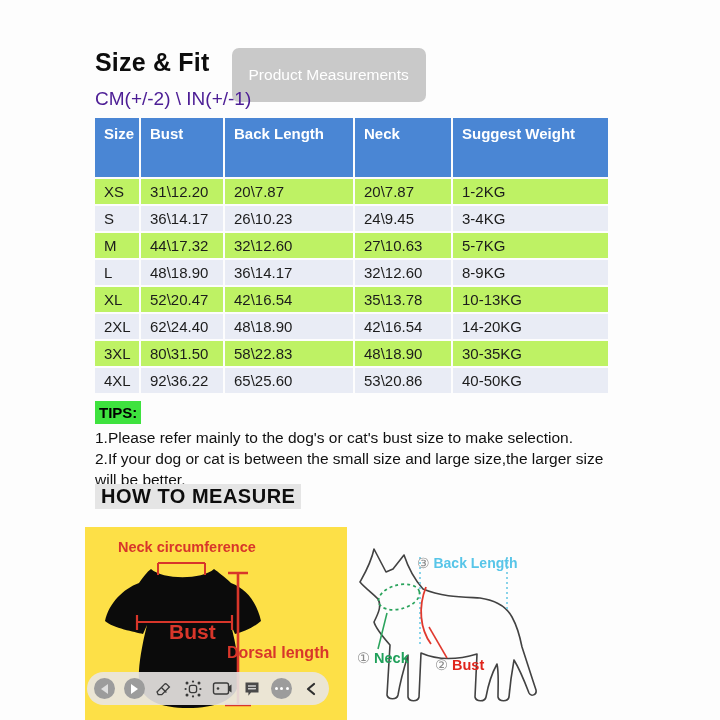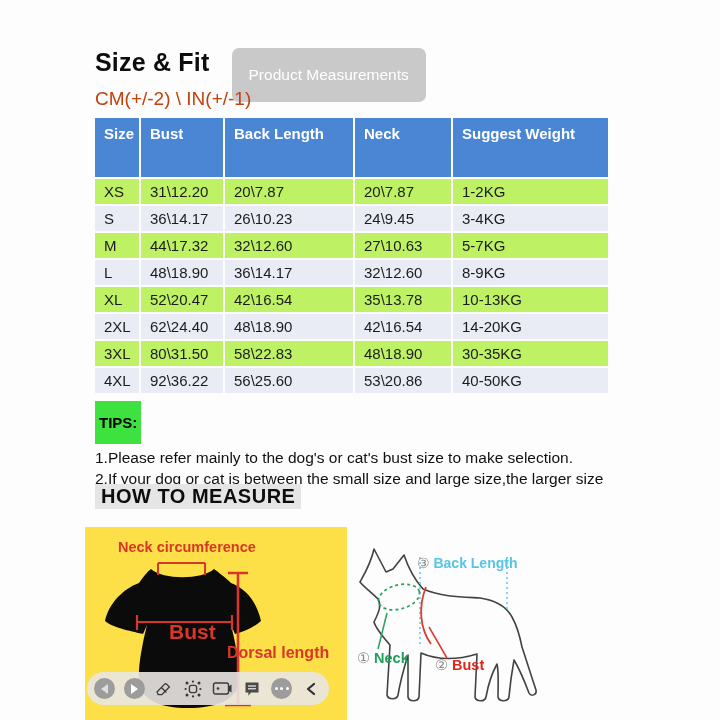--- a/index.html
+++ b/index.html
@@ -4,36 +4,36 @@
 <style>
   html,body { margin:0; padding:0; }
   .page {
     position:relative; width:720px; height:720px; overflow:hidden;
     background:#fdfdfd; font-family:"Liberation Sans", sans-serif;
   }
   
   .hdr { position:absolute; left:95px; top:48px; display:flex; align-items:flex-start; gap:22px; }
   .title { font-size:25px; font-weight:bold; color:#0d0d0d; letter-spacing:0.2px; }
   .badge { background:#c9c9c9; color:#ffffff; font-size:15.5px; padding:18px 17px; border-radius:7px; }
-  .units { position:absolute; left:95px; top:88px; font-size:19px; color:#c2410c; }
+  .units { position:absolute; left:95px; top:88px; font-size:19px; color:#4c1d95; }
 
   
   table.size { position:absolute; left:93px; top:116px; border-collapse:separate; border-spacing:2px; }
   table.size th {
     height:52px; vertical-align:top; padding:7px 0 0 9px; text-align:left;
     background:#4a86d4; color:#ffffff; font-size:15px; font-weight:bold;
   }
   table.size td { height:25px; font-size:15px; color:#1c1c1c; padding:0 0 0 9px; }
   tr.row-a td { background:#bef264; }
   tr.row-b td { background:#e9ecf5; }
   .c0{width:44px}.c1{width:82px}.c2{width:128px}.c3{width:96px}.c4{width:155px}
 
   
   .tips { position:absolute; left:95px; top:401px; width:527px; font-size:15.5px; color:#101010; line-height:21px; }
-  .tips-heading { display:inline-block; background:#3ee23e; color:#000; font-weight:bold; font-size:15px; padding:11px 4px; margin-bottom:3px; }
+  .tips-heading { display:inline-block; background:#3ee23e; color:#000; font-weight:bold; font-size:15px; padding:1px 4px; margin-bottom:3px; }
 
   
   .how { position:absolute; left:95px; top:484px; background:#e5e5e5; color:#0d0d0d; font-size:20px; font-weight:bold; padding:1px 6px; letter-spacing:0.5px; }
 
   
   .diagrams { position:absolute; left:0; top:527px; width:720px; height:193px; }
   .shirt-wrap { position:absolute; left:85px; top:0; width:262px; height:225px; background:#fde047; }
   .dog-wrap { position:absolute; left:347px; top:0; width:288px; height:193px; }
   .shirt-wrap svg, .dog-wrap svg { position:absolute; left:0; top:0; }
   .dlabel { position:absolute; white-space:nowrap; }
@@ -133,21 +133,21 @@
       <tr class="row-a">
         <td>3XL</td>
         <td>80\31.50</td>
         <td>58\22.83</td>
         <td>48\18.90</td>
         <td>30-35KG</td>
       </tr>
       <tr class="row-b">
         <td>4XL</td>
         <td>92\36.22</td>
-        <td>56\25.60</td>
+        <td>65\25.60</td>
         <td>53\20.86</td>
         <td>40-50KG</td>
       </tr>
     </tbody>
   </table>
 
   <div class="tips">
     <span class="tips-heading">TIPS:</span>
     <div>1.Please refer mainly to the dog's or cat's  bust size to make selection.</div>
     <div>2.If your dog or cat is between the small size and large size,the larger size will be better.</div>

